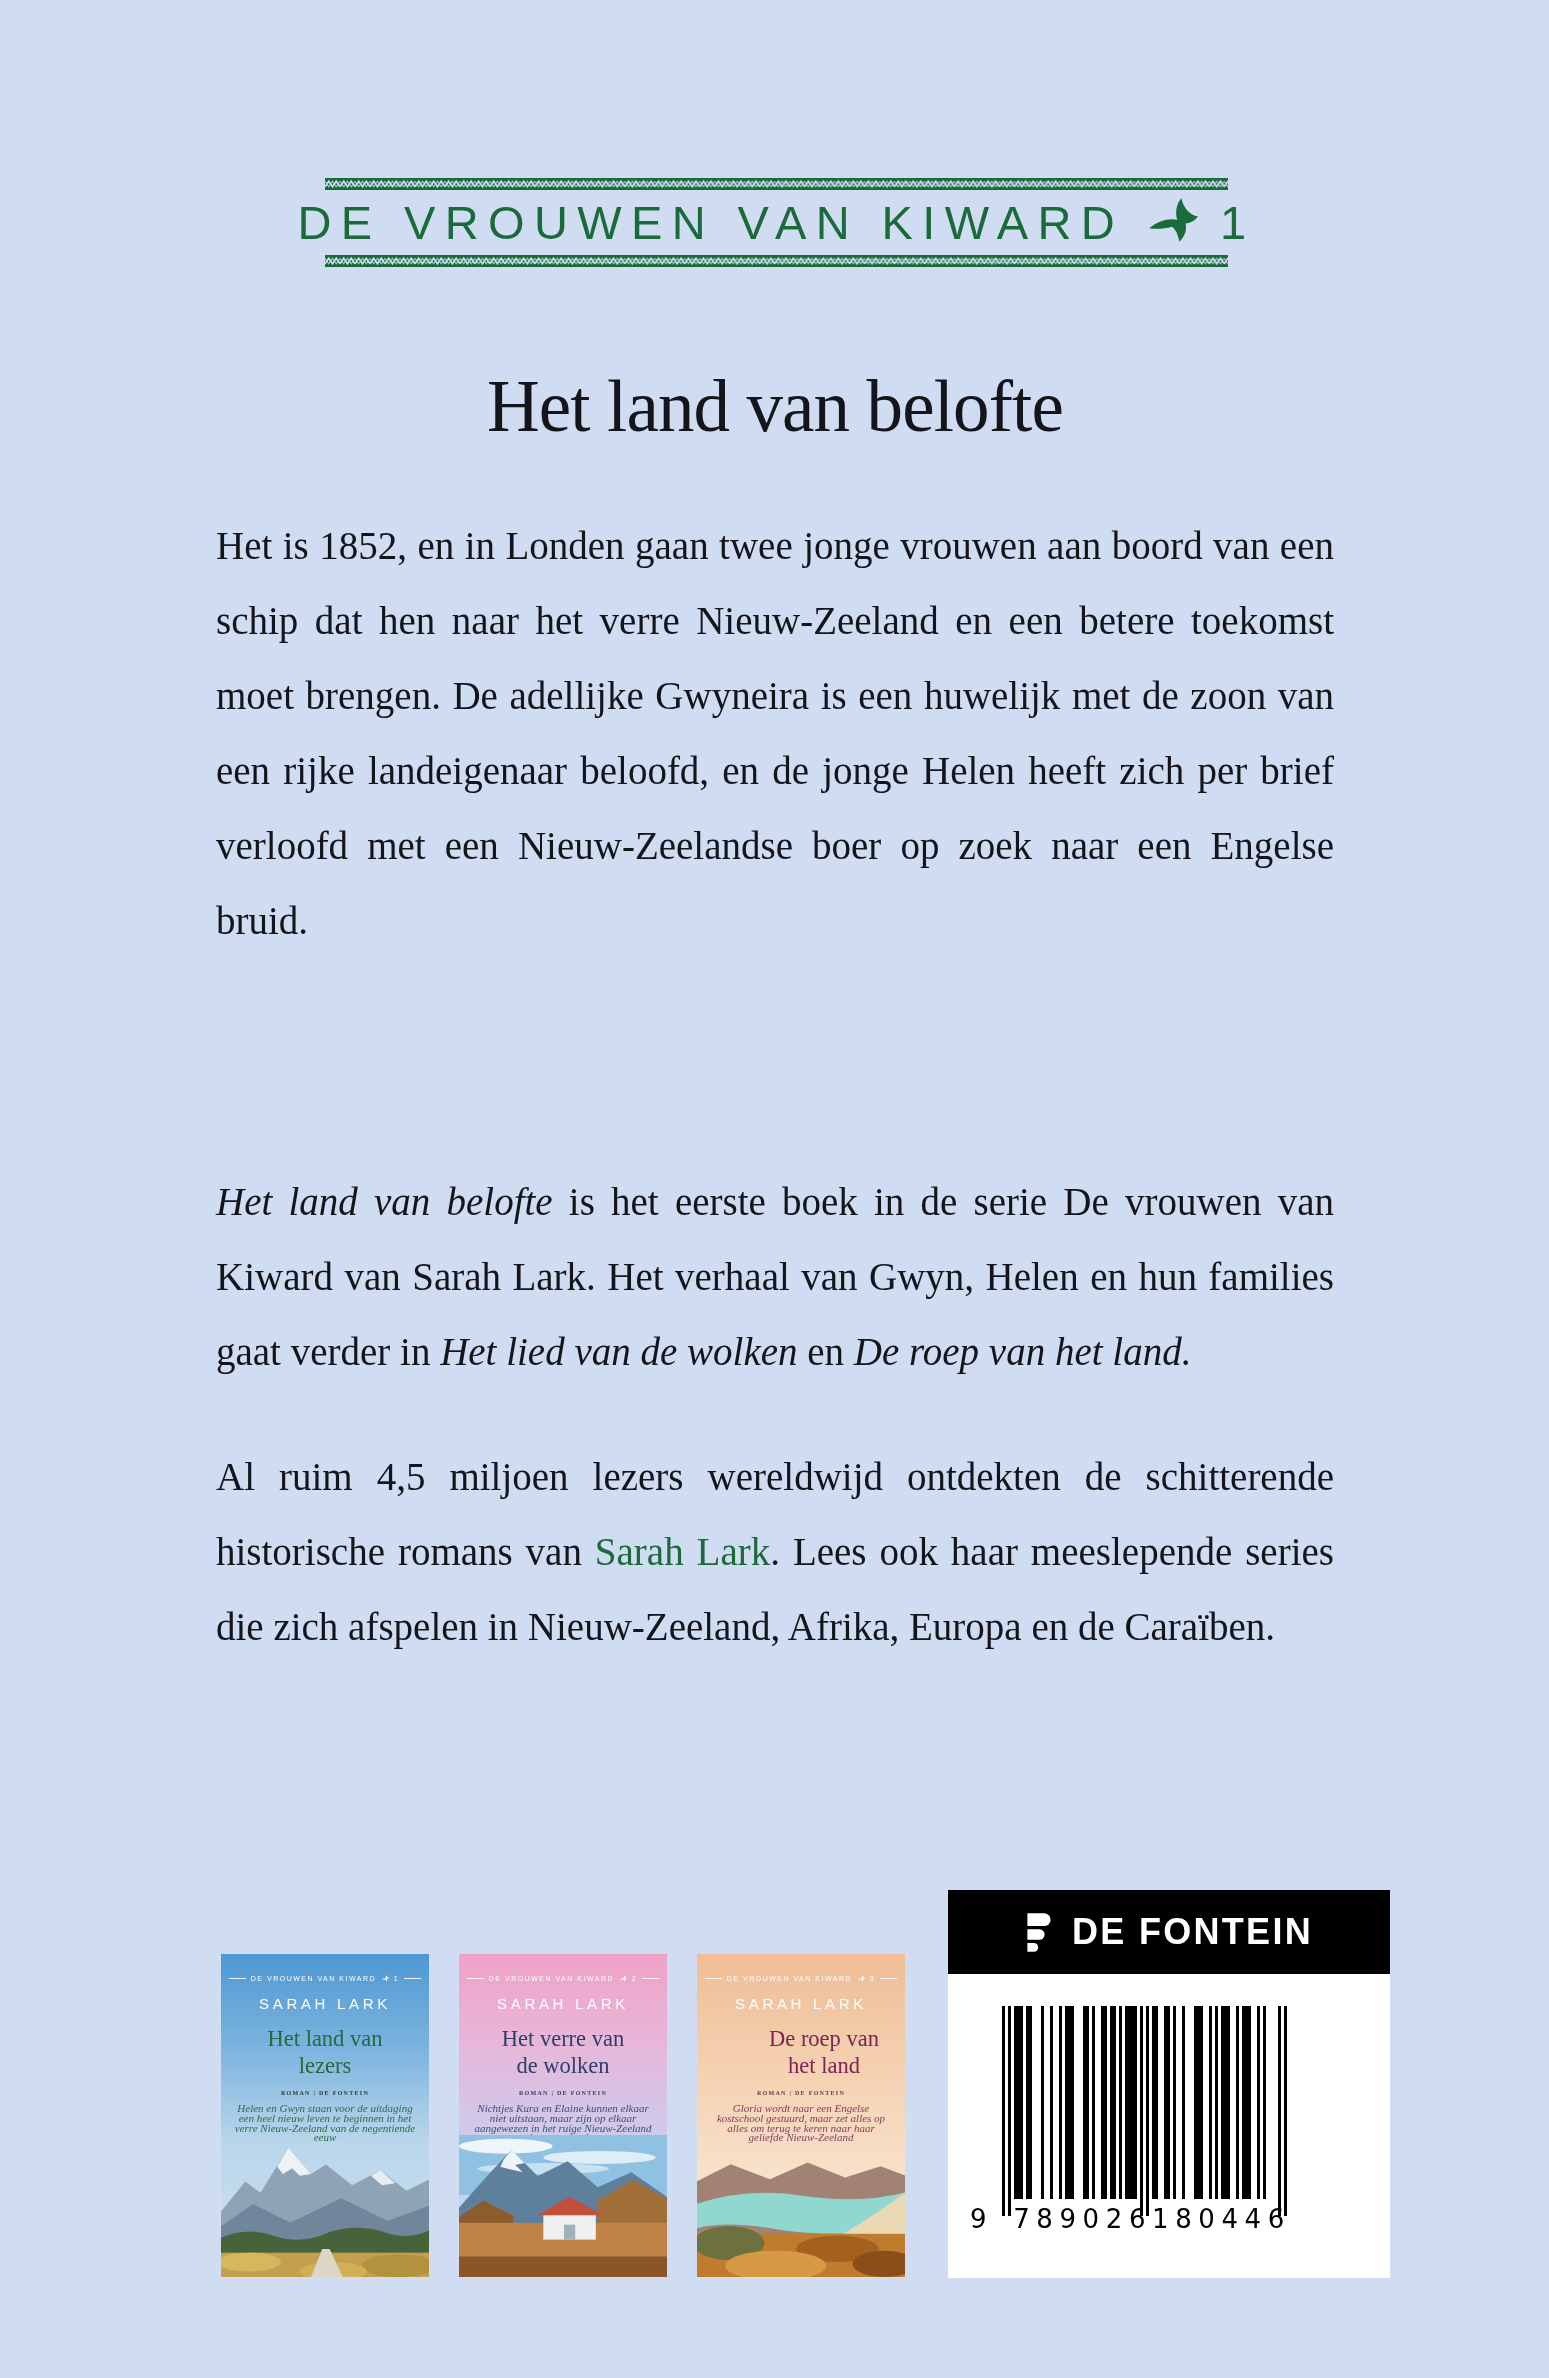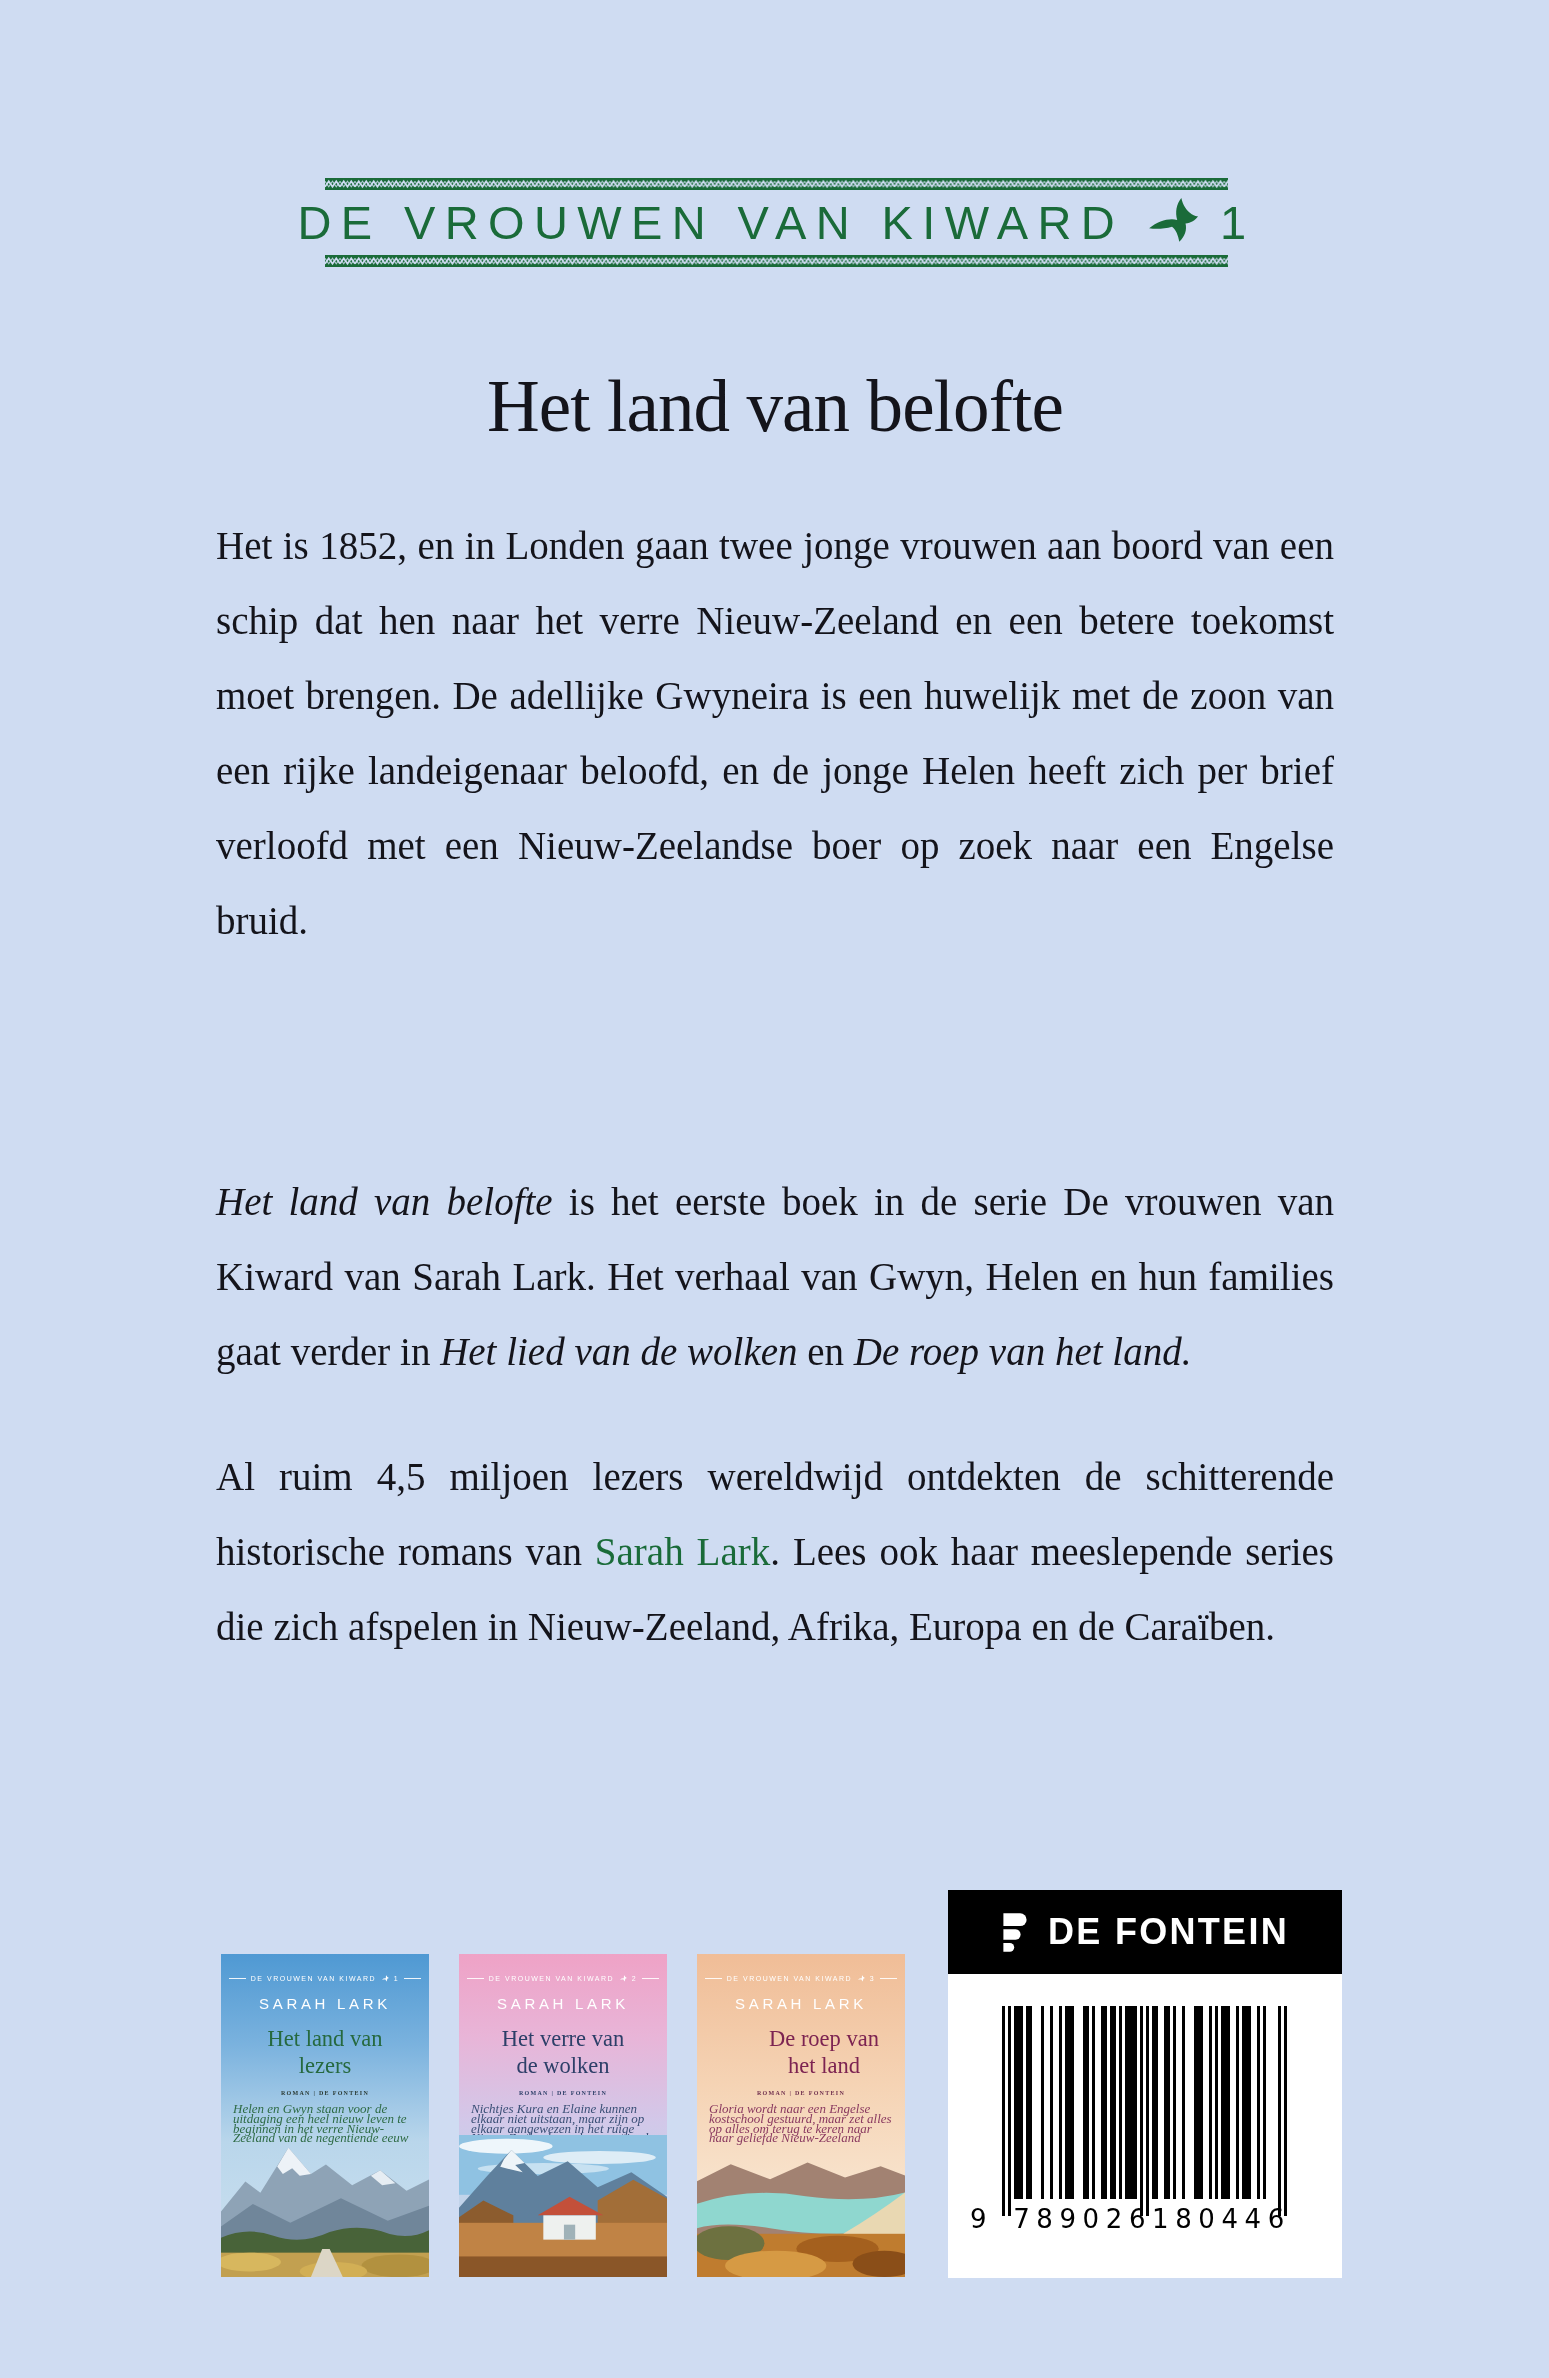--- a/index.html
+++ b/index.html
@@ -56,27 +56,27 @@
   .mini-title{position:absolute; top:71px; left:0; width:100%; text-align:center;
     font-size:22.5px; line-height:27px; font-family:"Liberation Serif", serif;}
   .cover--1 .mini-title{color:#26693f;}
   .cover--2 .mini-title{color:#2d3f68;}
   .cover--3 .mini-title{color:#7c2351;padding-left:23px;}
   .mini-imprint{position:absolute; top:136px; left:0; width:100%; text-align:center;
     font-size:6px; font-weight:700; letter-spacing:1.3px; font-family:"Liberation Serif", serif;}
   .cover--1 .mini-imprint{color:#2b3a33;}
   .cover--2 .mini-imprint{color:#2d3f68;}
   .cover--3 .mini-imprint{color:#70304e;}
-  .mini-tagline{position:absolute; top:150px; left:12px; right:12px; text-align:left;
-    font-style:italic; font-size:13px; line-height:9.8px; font-family:"Liberation Serif", serif;}
+  .mini-tagline{position:absolute; top:150px; left:12px; right:12px; text-align:center;
+    font-style:italic; font-size:11px; line-height:9.8px; font-family:"Liberation Serif", serif;}
   .cover--1 .mini-tagline{color:#2e6b45;}
   .cover--2 .mini-tagline{color:#3a4f76;}
   .cover--3 .mini-tagline{color:#8a3a60;}
   
-  .publisher{position:absolute; left:948px; top:1890px; width:394px;}
+  .publisher{position:absolute; left:948px; top:1890px; width:442px;}
   .pub-black{height:84px; background:#000; display:flex; align-items:center; justify-content:center; gap:15px;}
   .fmark{width:32px; height:45px; fill:#fff; flex:0 0 auto;}
   .pub-name{color:#fff; font-family:"Liberation Sans", sans-serif; font-weight:700;
     font-size:36px; letter-spacing:2.3px; white-space:nowrap;}
   .pub-white{height:304px; background:#fff; position:relative;}
   .bars{position:absolute; left:54px; top:32px; height:210px; display:flex; align-items:flex-start;}
   .bcm{width:3px; height:193px; flex:0 0 auto;}
   .bcm.on{background:#000;}
   .bcm.guard{height:210px;}
   .digits{position:absolute; left:54px; top:229px; width:285px; height:32px;

